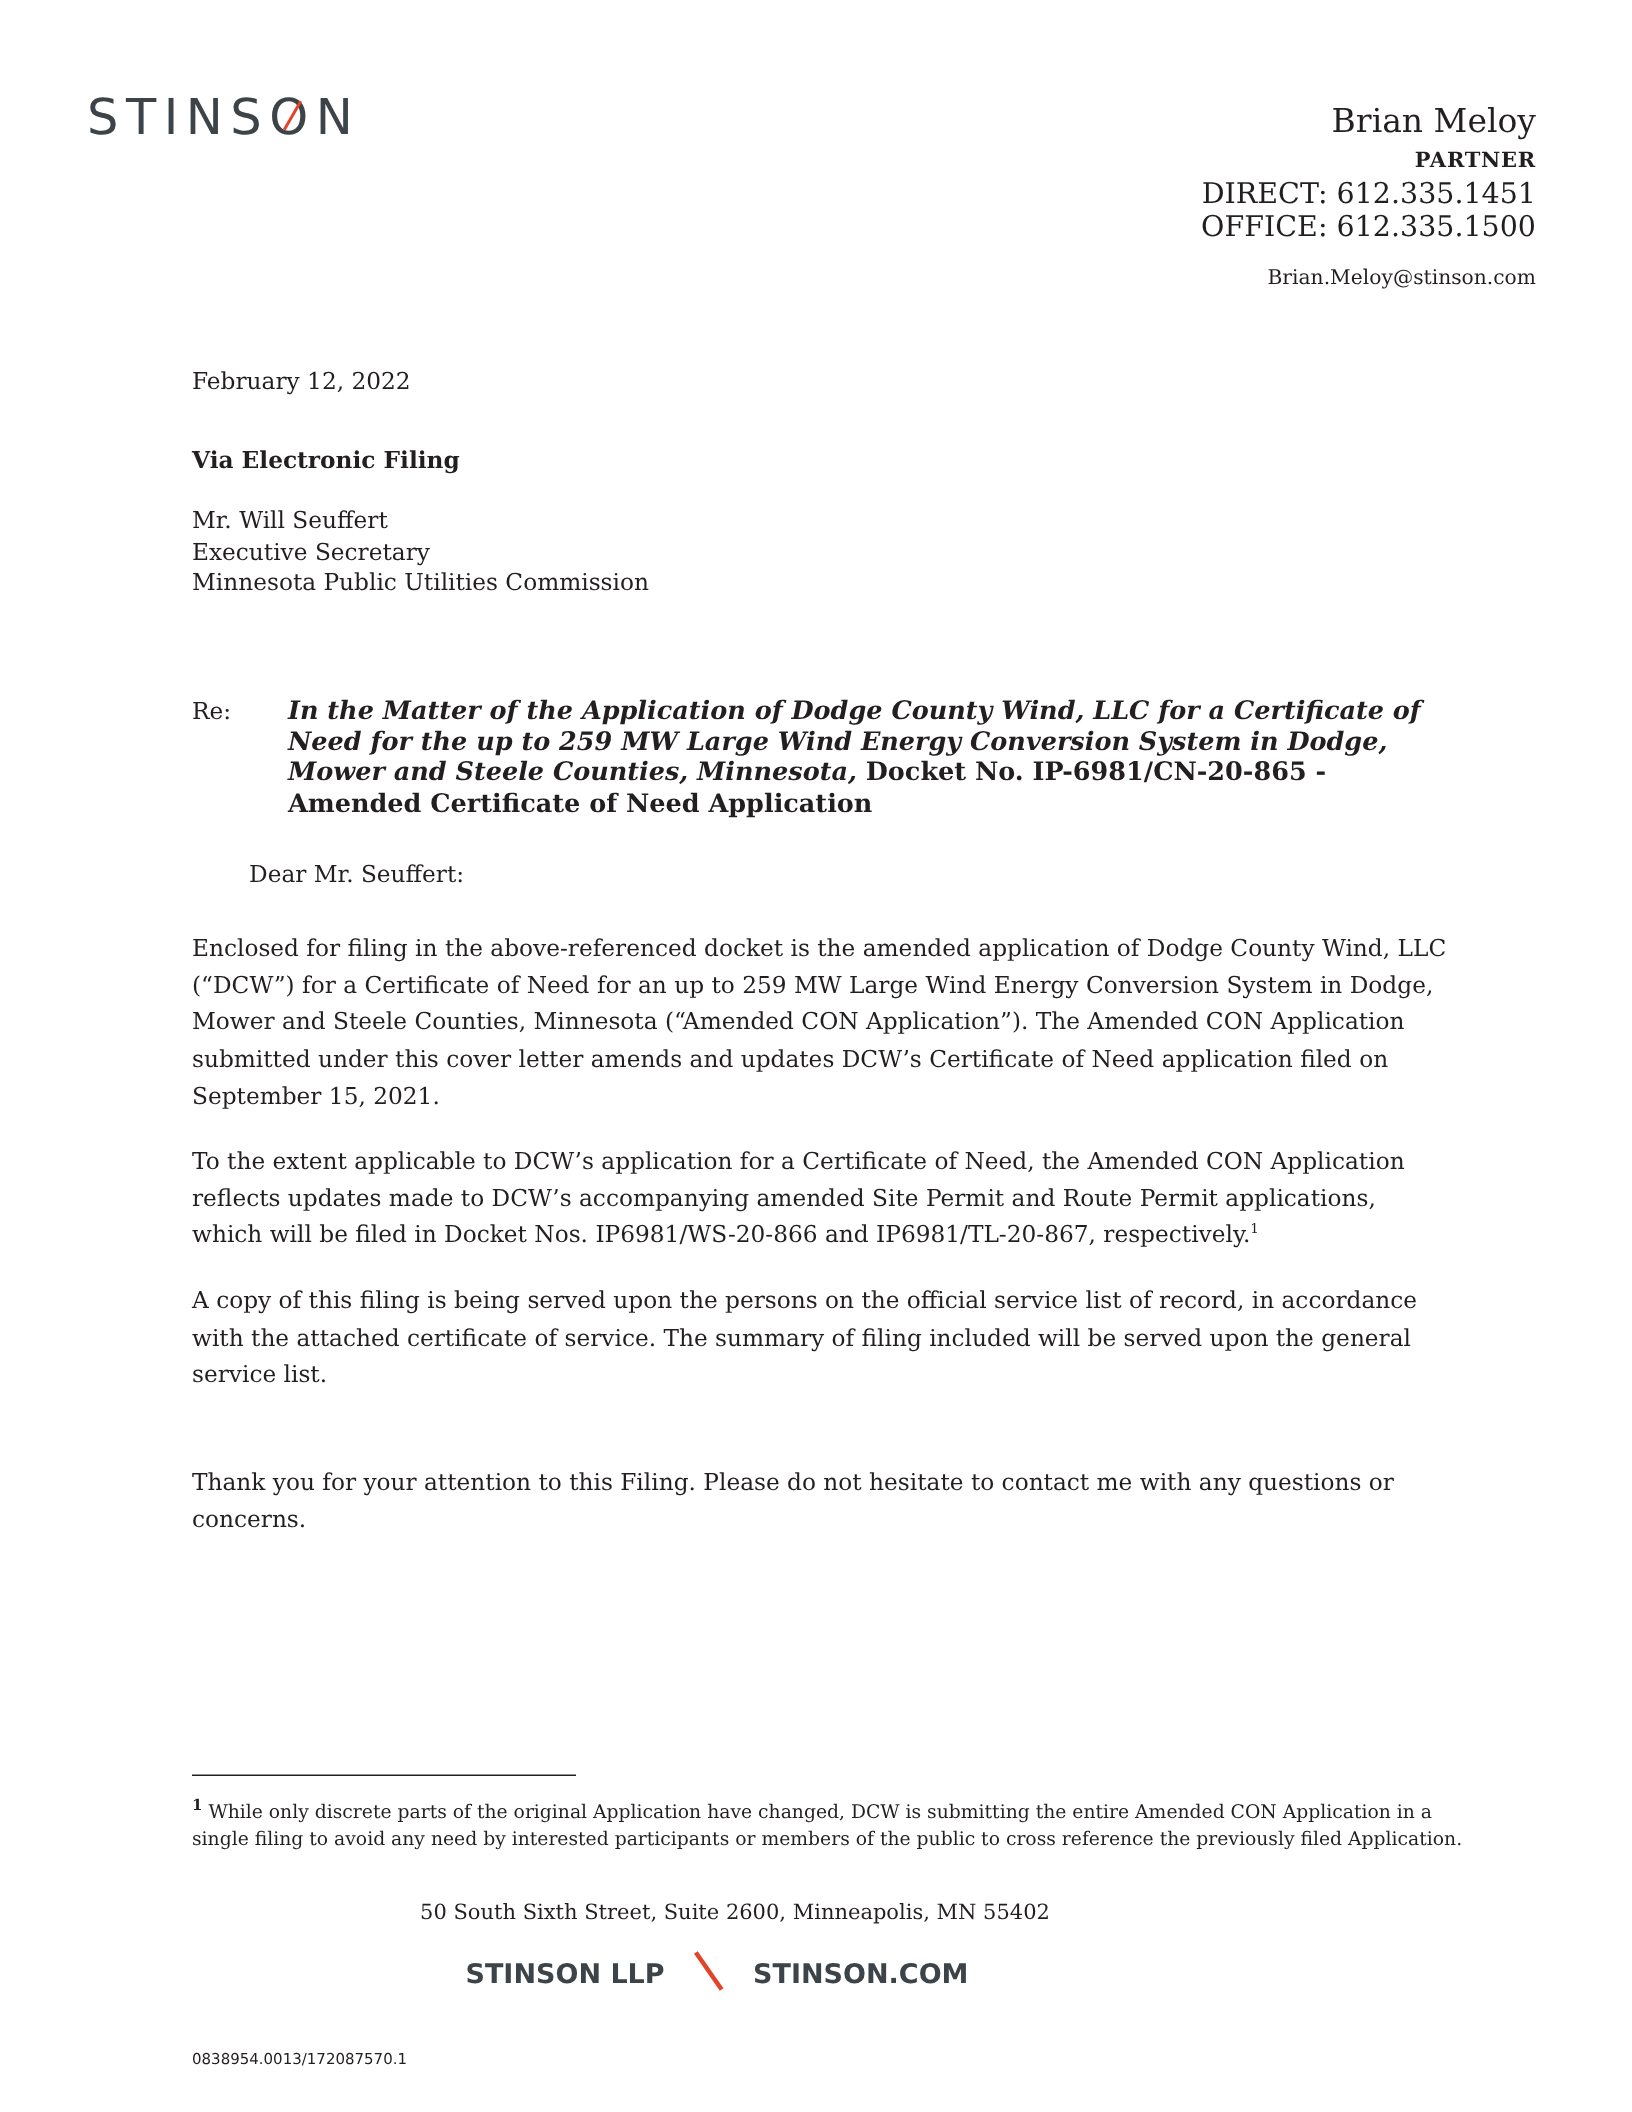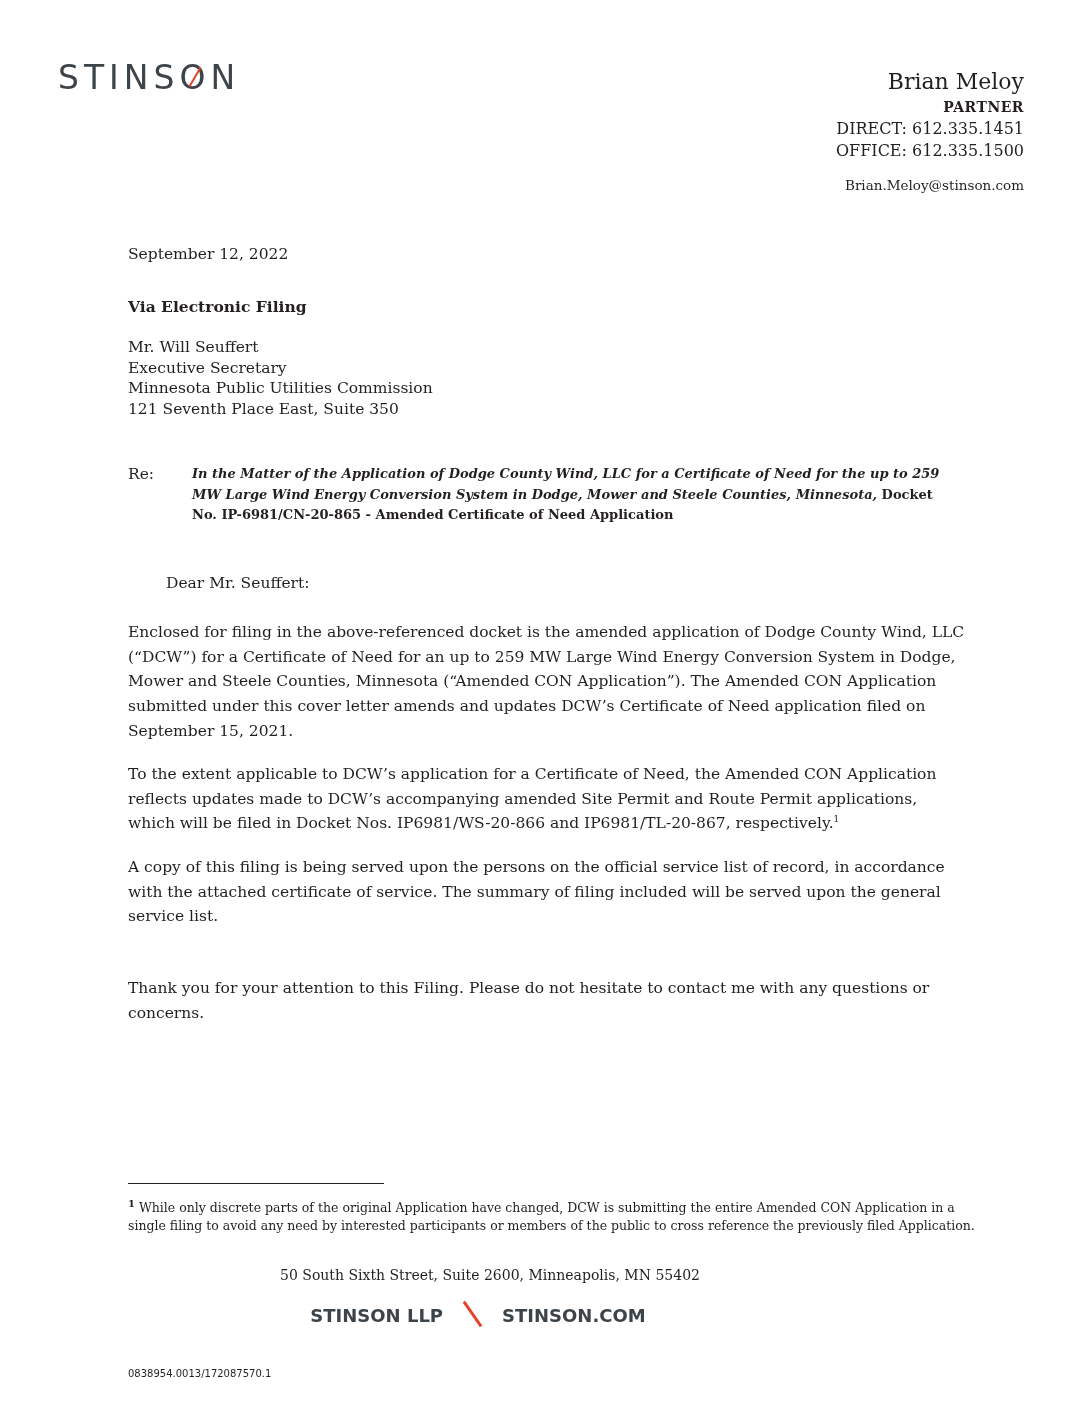--- a/index.html
+++ b/index.html
@@ -13,28 +13,28 @@
       font-size: 33px; letter-spacing: 5px; color: #3d4449; font-weight: 400;
     }
     .logo .o-wrap { position: relative; display: inline-block; }
     .logo .slash {
       position: absolute; left: 50%; top: 8px; width: 2px; height: 22px;
       background: #e4432a; transform: translateX(-50%) rotate(30deg);
     }
     .sender { right: 64px; top: 68px; text-align: right; }
     .sender-name { font-size: 22px; color: #231f20; line-height: 28px; }
     .sender-title { font-size: 14px; font-weight: bold; letter-spacing: 0.5px; line-height: 22px; }
-    .sender-line { font-size: 16px; line-height: 22px; }
+    .sender-line { font-size: 19px; line-height: 22px; }
     .sender-email { margin-top: 13px; font-size: 13.5px; line-height: 20px; }
     .body-text { font-size: 15.5px; line-height: 20.5px; }
     .date { left: 128px; top: 244px; }
     .via { left: 128px; top: 297px; font-weight: bold; }
     .addr { left: 128px; top: 337px; }
     .re-label { left: 128px; top: 464px; }
-    .re-text { left: 192px; top: 464px; width: 770px; font-weight: bold; line-height: 20.5px; font-size: 13px; }
+    .re-text { left: 192px; top: 464px; width: 770px; font-weight: bold; line-height: 20.5px; font-size: 17px; }
     .re-text .ital { font-style: italic; }
     .salutation { left: 128px; top: 573px; margin-left: 38px; }
     .para { left: 128px; width: 840px; line-height: 24.7px; font-size: 15.5px; }
     .p1 { top: 620px; }
     .p2 { top: 762px; }
     .p3 { top: 855px; }
     .p4 { top: 976px; }
     sup { font-size: 9px; vertical-align: super; line-height: 0; }
     .fn-rule { left: 128px; top: 1183px; width: 256px; height: 1px; background: #231f20; }
     .footnote { left: 128px; top: 1199px; width: 850px; font-size: 12.5px; line-height: 18px; }
@@ -56,28 +56,27 @@
 <div class="abs logo"><span>STINS<span class="o-wrap">O<span class="slash"></span></span>N</span></div>
 
 <div class="abs sender">
   <div class="sender-name">Brian Meloy</div>
   <div class="sender-title">PARTNER</div>
   <div class="sender-line">DIRECT: 612.335.1451</div>
   <div class="sender-line">OFFICE: 612.335.1500</div>
   <div class="sender-email">Brian.Meloy@stinson.com</div>
 </div>
 
-<div class="abs body-text date">September 12, 2022</div>
+<div class="abs body-text date">February 12, 2022</div>
 <div class="abs body-text via">Via Electronic Filing</div>
 
 <div class="abs body-text addr">
   <div>Mr. Will Seuffert</div>
   <div>Executive Secretary</div>
   <div>Minnesota Public Utilities Commission</div>
-  <div>121 Seventh Place East, Suite 350</div>
 </div>
 
 <div class="abs body-text re-label">Re:</div>
 <div class="abs re-text"><span class="ital">In the Matter of the Application of Dodge County Wind, LLC for a Certificate of Need for the up to 259 MW Large Wind Energy Conversion System in Dodge, Mower and Steele Counties, Minnesota,</span><span> Docket No. IP-6981/CN-20-865 - Amended Certificate of Need Application</span></div>
 
 <div class="abs body-text salutation">Dear Mr. Seuffert:</div>
 
 <div class="abs para p1">Enclosed for filing in the above-referenced docket is the amended application of Dodge County Wind, LLC (“DCW”) for a Certificate of Need for an up to 259 MW Large Wind Energy Conversion System in Dodge, Mower and Steele Counties, Minnesota (“Amended CON Application”). The Amended CON Application submitted under this cover letter amends and updates DCW’s Certificate of Need application filed on September 15, 2021.</div>
 <div class="abs para p2"><span>To the extent applicable to DCW’s application for a Certificate of Need, the Amended CON Application reflects updates made to DCW’s accompanying amended Site Permit and Route Permit applications, which will be filed in Docket Nos. IP6981/WS-20-866 and IP6981/TL-20-867, respectively.</span><sup>1</sup></div>
 <div class="abs para p3">A copy of this filing is being served upon the persons on the official service list of record, in accordance with the attached certificate of service. The summary of filing included will be served upon the general service list.</div>

